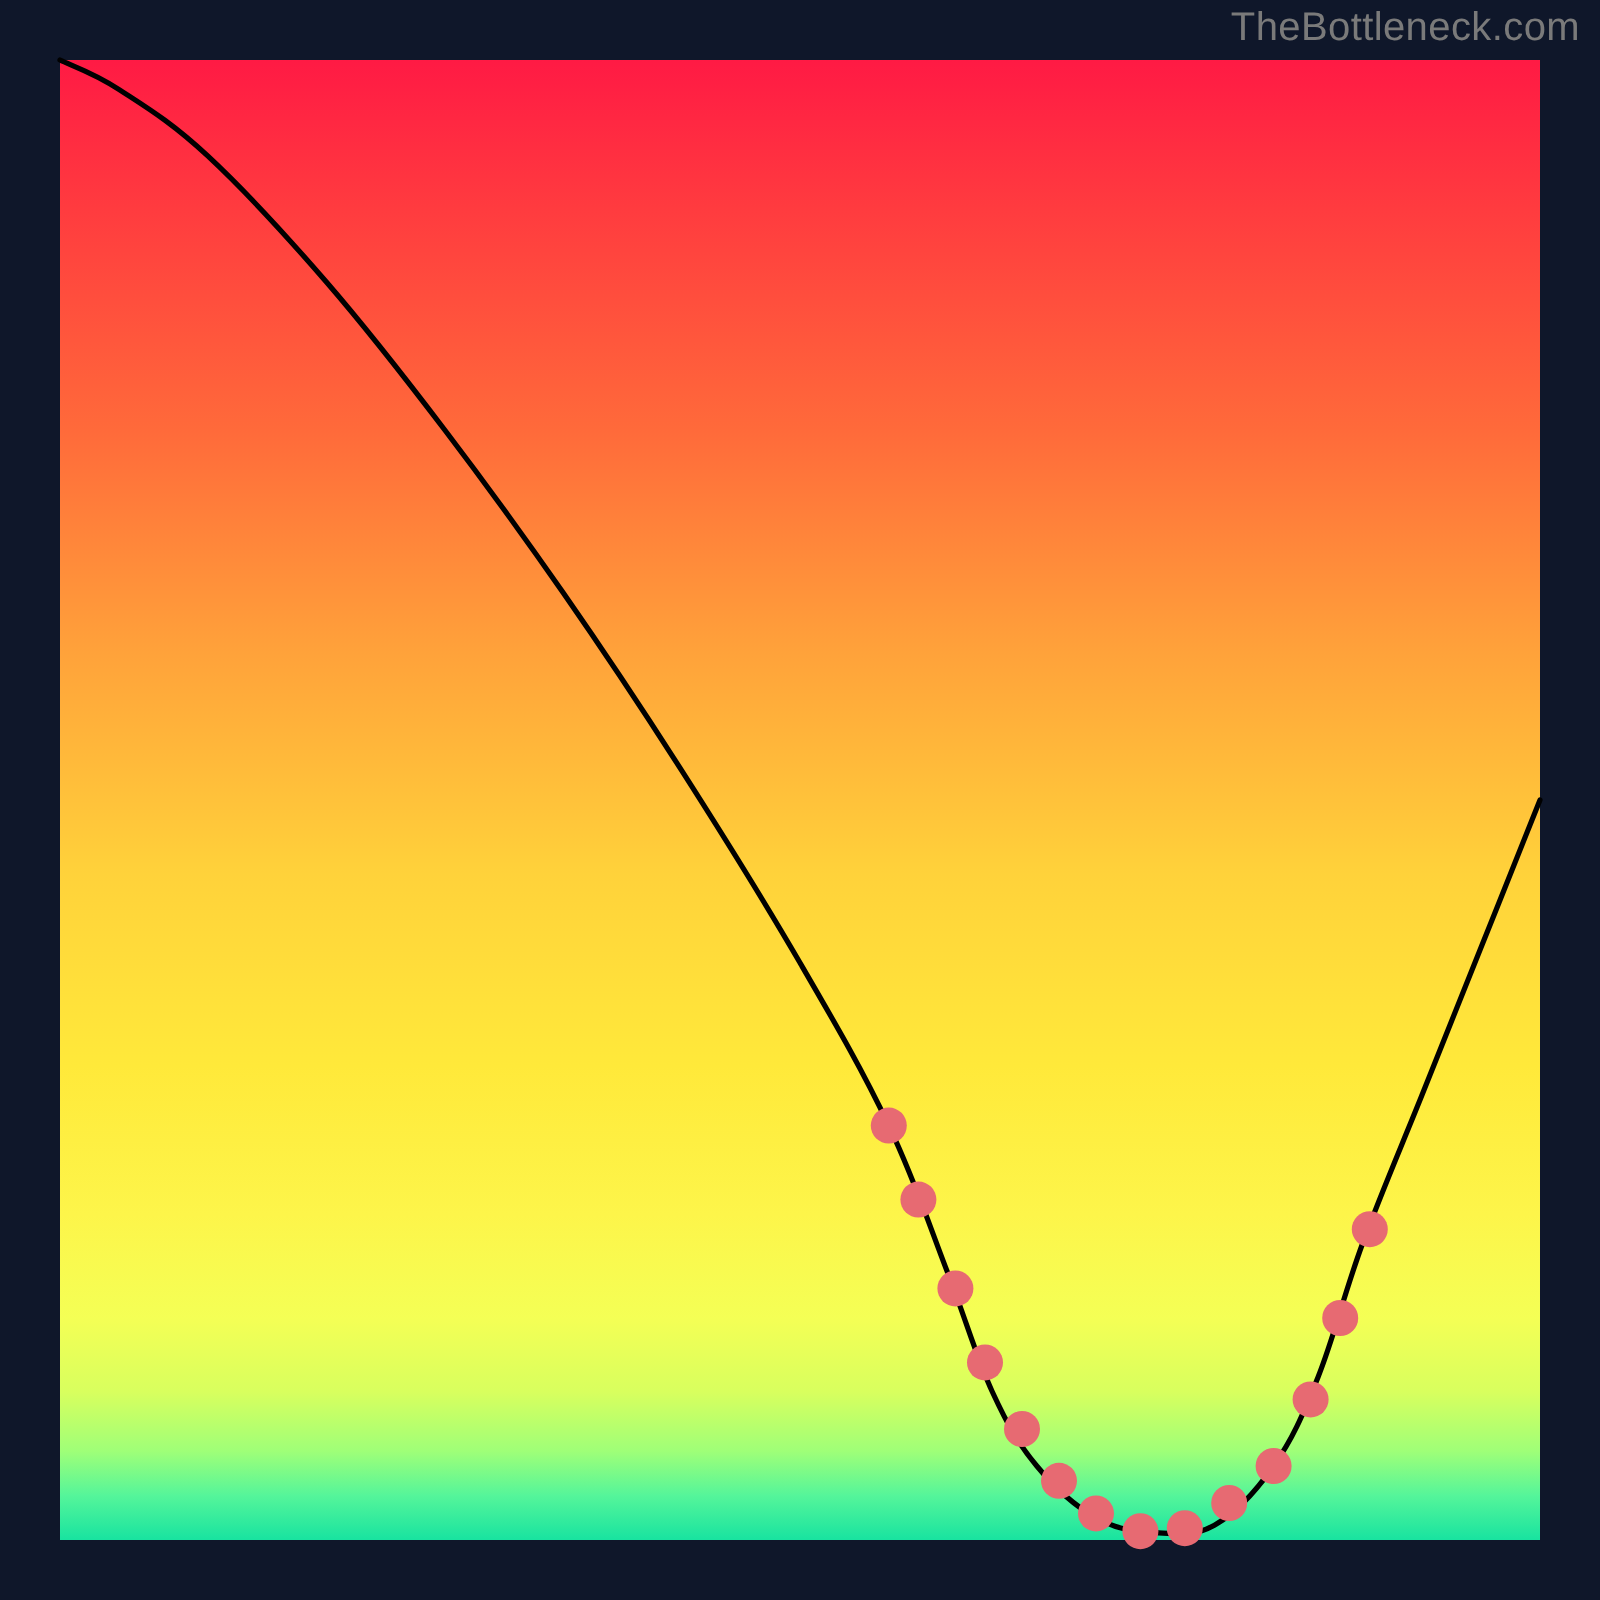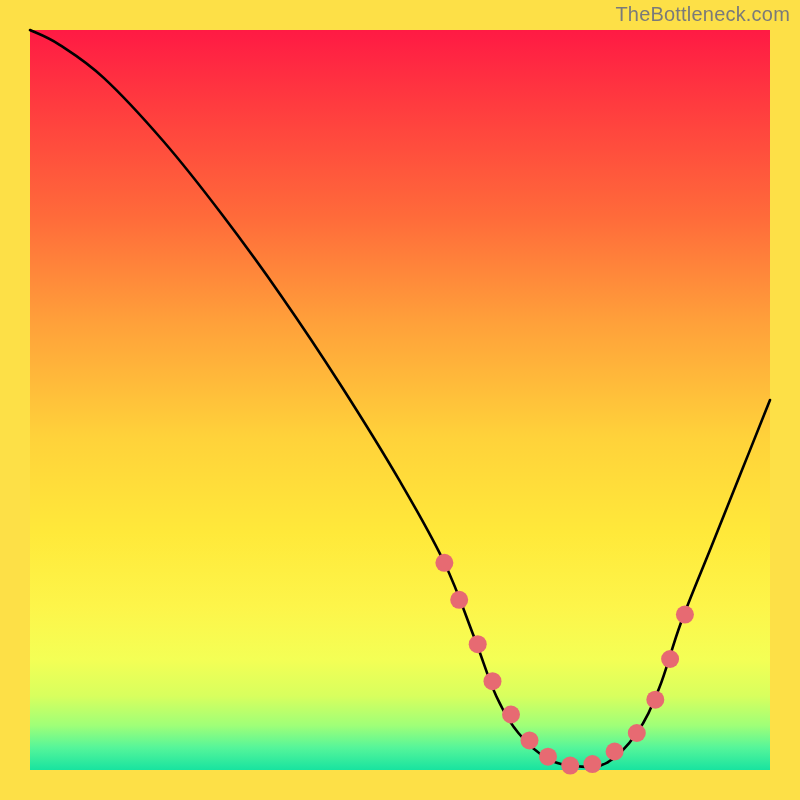--- a/index.html
+++ b/index.html
@@ -8,21 +8,21 @@
     width: 800px;
     height: 800px;
     background: #000;
     font-family: Arial, Helvetica, sans-serif;
     overflow: hidden;
   }
   .stage {
     position: relative;
     width: 800px;
     height: 800px;
-    background: #fde047;
+    background: #0f172a;
   }
   .plot-area {
     position: absolute;
     left: 30px;
     top: 30px;
     width: 740px;
     height: 740px;
     background: linear-gradient(to bottom,
       #ff1a44 0%,
       #ff3b3f 10%,

